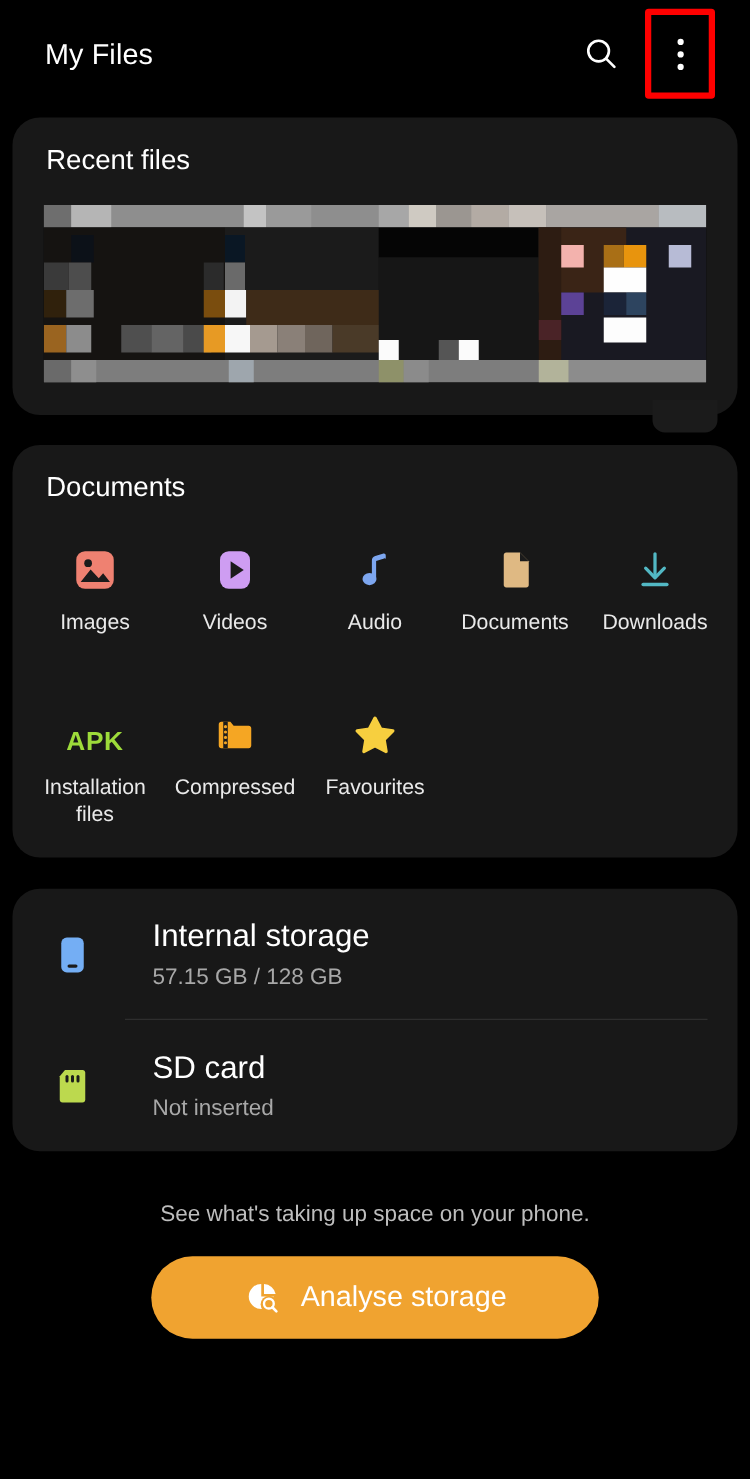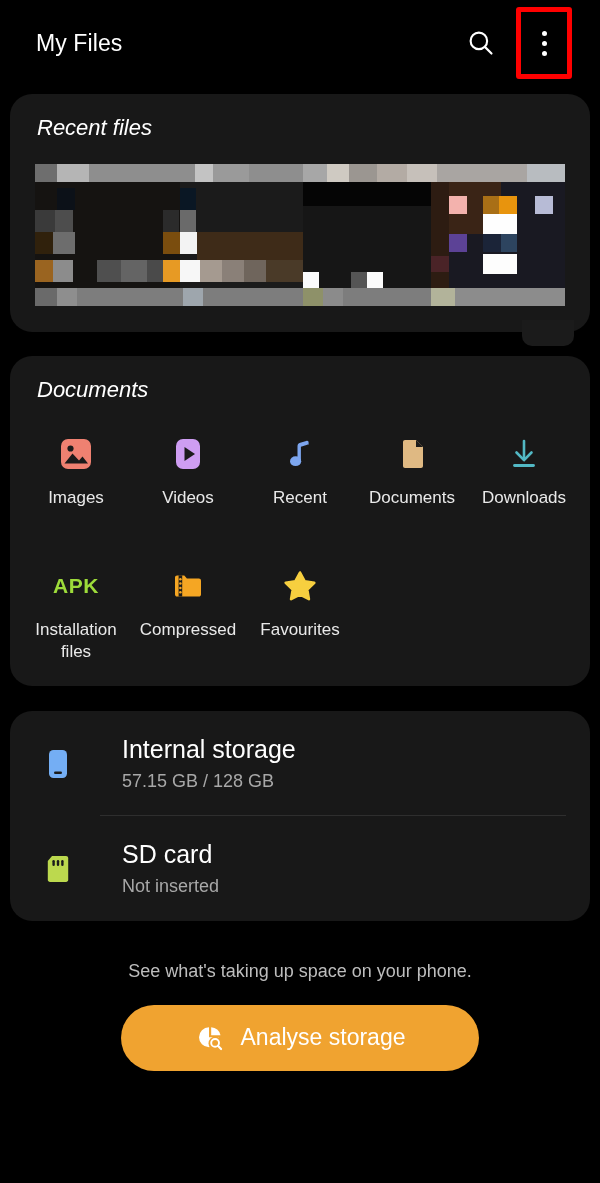--- a/index.html
+++ b/index.html
@@ -82,21 +82,20 @@
     border-radius: 22px;
     box-sizing: border-box;
   }
 
   .card-title {
     font-size: 22px;
     font-weight: 400;
     color: #ffffff;
     padding: 22px 0 0 27px;
     line-height: 1.1;
-    font-style: italic;
   }
 
   
   #recent-card {
     height: 238px;
     margin-top: 8px;
     overflow: visible;
   }
   .recent-strip {
     position: absolute;
@@ -136,21 +135,21 @@
     flex-direction: column;
     align-items: center;
     padding-top: 10px;
     height: 112px;
     box-sizing: border-box;
   }
   .cat-icon {
     width: 40px;
     height: 40px;
     display: flex;
-    align-items: center;
+    align-items: flex-end;
     justify-content: center;
   }
   .cat-label {
     margin-top: 13px;
     font-size: 17px;
     line-height: 22px;
     color: #e9e9e9;
     text-align: center;
     max-width: 120px;
   }
@@ -366,21 +365,21 @@
         <div class="cat-label">Videos</div>
       </div>
 
       <div class="cat-item">
         <div class="cat-icon">
           <svg width="36" height="36" viewBox="0 0 36 36">
             <path d="M15.5 10.5 C15.5 8.5 16.3 7.4 18.2 6.8 L24.2 4.9 C25.8 4.4 26.6 5.1 26.6 6.6 L26.6 9.3 C26.6 9.3 26.6 8.3 25.3 8.7 L18.9 10.7 L18.9 24.5 L15.5 24.5 Z" fill="#7da6ef"></path>
             <ellipse cx="13.6" cy="25.2" rx="5.6" ry="4.9" fill="#7da6ef"></ellipse>
           </svg>
         </div>
-        <div class="cat-label">Recent</div>
+        <div class="cat-label">Audio</div>
       </div>
 
       <div class="cat-item">
         <div class="cat-icon">
           <svg width="36" height="36" viewBox="0 0 36 36">
             <path d="M9 6 C9 4.9 9.9 4 11 4 L22 4 L29 11 L29 30 C29 31.1 28.1 32 27 32 L11 32 C9.9 32 9 31.1 9 30 Z" fill="#dfb983"></path>
             <path d="M22 4 L29 11 L22 11 Z" fill="#1b1b1b"></path>
           </svg>
         </div>
         <div class="cat-label">Documents</div>

